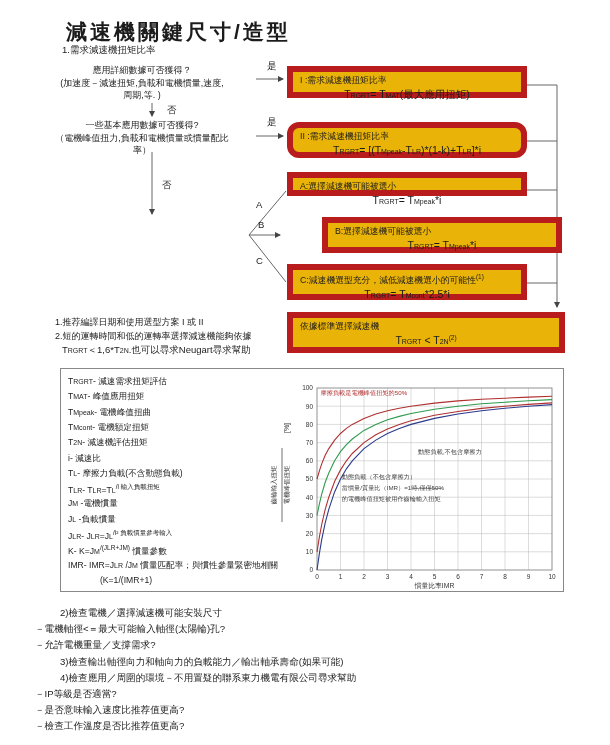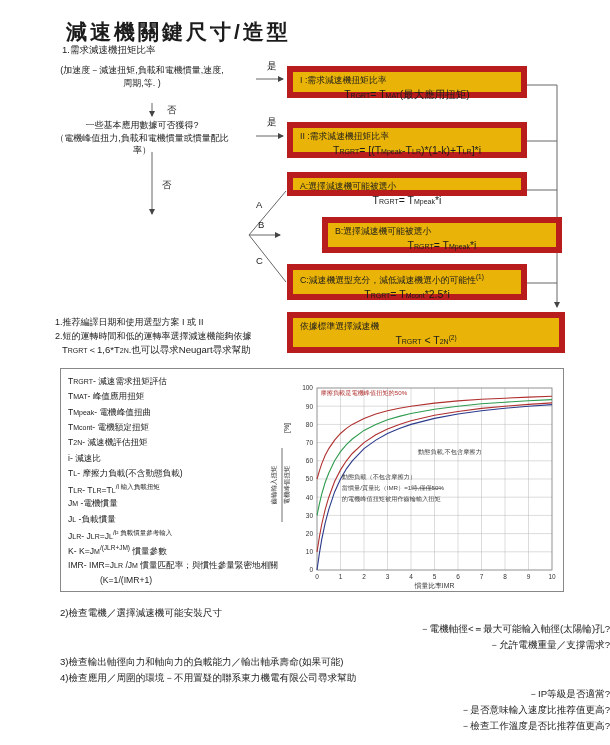--- a/index.html
+++ b/index.html
@@ -9,39 +9,39 @@
   .dblock{position:absolute;text-align:center;font-size:9px;line-height:12.5px;}
   #d1{left:18px;top:64px;width:248px;}
   #d2{left:18px;top:119px;width:248px;}
   #fallback{left:70px;top:221px;width:165px;line-height:13px;}
   .lbl{position:absolute;font-size:9.5px;}
   #yes1{left:267px;top:60px;} #no1{left:167px;top:104px;}
   #yes2{left:267px;top:116px;} #no2{left:162px;top:179px;}
   #lblA{left:256px;top:199px;} #lblB{left:258px;top:219px;} #lblC{left:256px;top:255px;}
   .fbox{position:absolute;border:6px solid #b91c1c;background:#eab308;box-sizing:border-box;}
   #box1{left:287px;top:66px;width:240px;height:32px;}
-  #box2{left:287px;top:122px;width:240px;height:36px;}
+  #box2{left:287px;top:122px;width:240px;height:36px;border-radius:12px;}
   #boxA{left:287px;top:172px;width:240px;height:24px;}
   #boxB{left:287px;top:217px;width:240px;height:36px;margin-left:35px;}
   #boxC{left:287px;top:264px;width:240px;height:36px;}
   #boxStd{left:287px;top:312px;width:278px;height:41px;}
   .fbox .bt{font-size:8.8px;padding:3px 0 0 7px;white-space:nowrap;}
   .fbox .fx{text-align:center;font-size:10.5px;margin-top:1px;white-space:nowrap;}
   .sb{font-size:7px;}
   .sp{font-size:6.5px;vertical-align:4px;}
   #notes{position:absolute;left:55px;top:316px;font-size:9px;line-height:13.5px;}
   #notes .n3{padding-left:7px;font-size:9.5px;}
   #bigbox{position:absolute;left:60px;top:368px;width:504px;height:224px;border:1px solid #888;box-sizing:border-box;background:#fff;}
   #legend-rows{position:absolute;left:68px;top:370px;width:235px;height:222px;}
   .lrow{position:absolute;left:0;font-size:8.6px;white-space:nowrap;}
   .lrow.indent{left:32px;}
   #chart-svg{position:absolute;left:265px;top:370px;}
   #checklist{position:absolute;left:0;top:605px;width:610px;}
   .cline{padding-left:60px;font-size:9.6px;line-height:16.2px;white-space:nowrap;}
-  .cline.dash{padding-left:35px;text-align:right;}
+  .cline.dash{padding-left:35px;}
   #connectors{position:absolute;left:0;top:0;pointer-events:none;}
 </style>
 </head>
 <body>
 
 <div class="page">
 
   <svg id="connectors" width="610" height="745" viewBox="0 0 610 745">
     <defs>
       <marker id="ah" markerWidth="7" markerHeight="7" refX="5" refY="3" orient="auto">
@@ -62,20 +62,21 @@
       <line x1="527" y1="236" x2="557" y2="236"></line>
       <line x1="527" y1="283" x2="557" y2="283"></line>
       <line x1="557" y1="85" x2="557" y2="307" marker-end="url(#ah)"></line>
     </g>
   </svg>
 
   <h1 class="title">減速機關鍵尺寸/造型</h1>
   <div class="sec">1.需求減速機扭矩比率</div>
 
   <div class="dblock" id="d1">
+    <div>應用詳細數據可否獲得？</div>
     <div>(加速度－減速扭矩,負載和電機慣量,速度,</div>
     <div>周期,等. )</div>
   </div>
   <div class="lbl" id="yes1">是</div>
   <div class="lbl" id="no1">否</div>
 
   <div class="dblock" id="d2">
     <div>一些基本應用數據可否獲得?</div>
     <div>（電機峰值扭力,負載和電機慣量或慣量配比</div>
     <div>率）</div>

